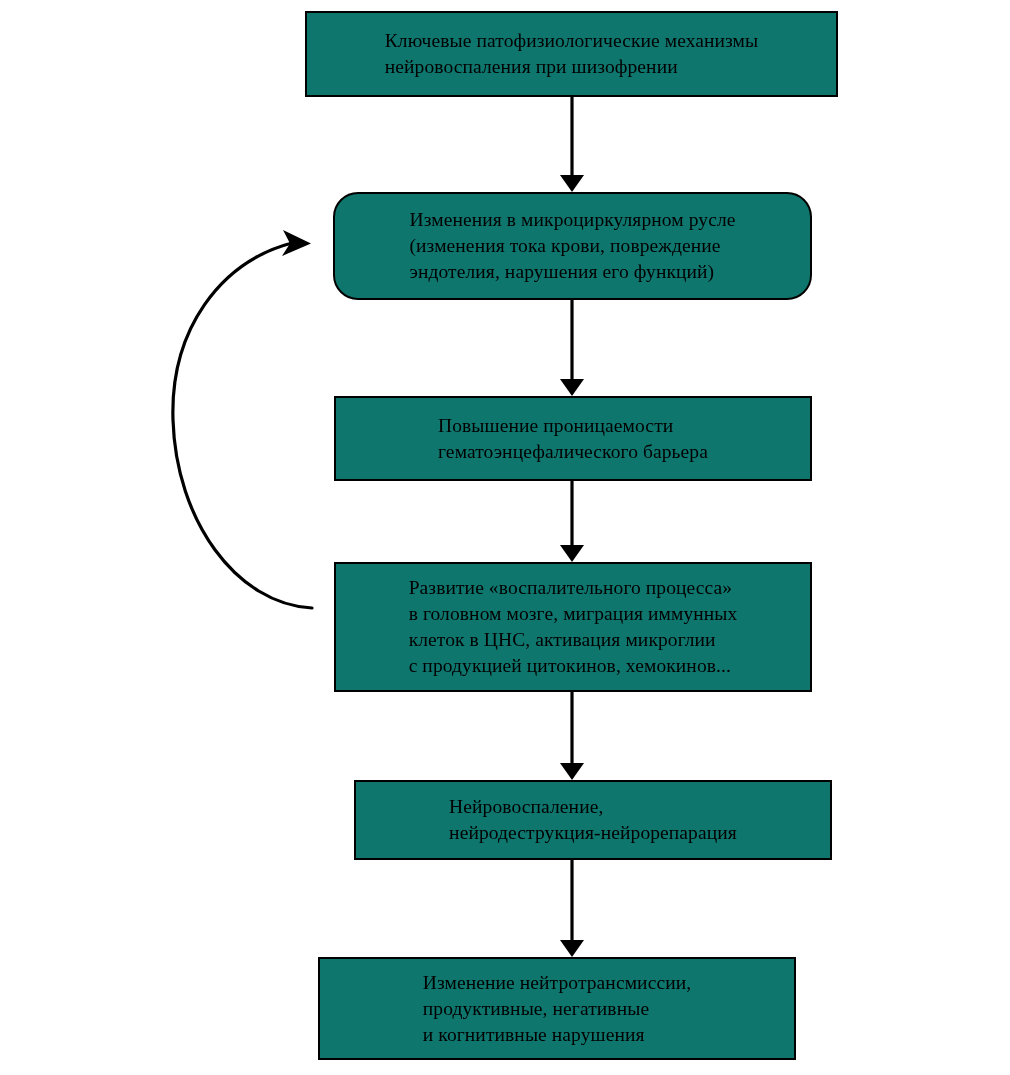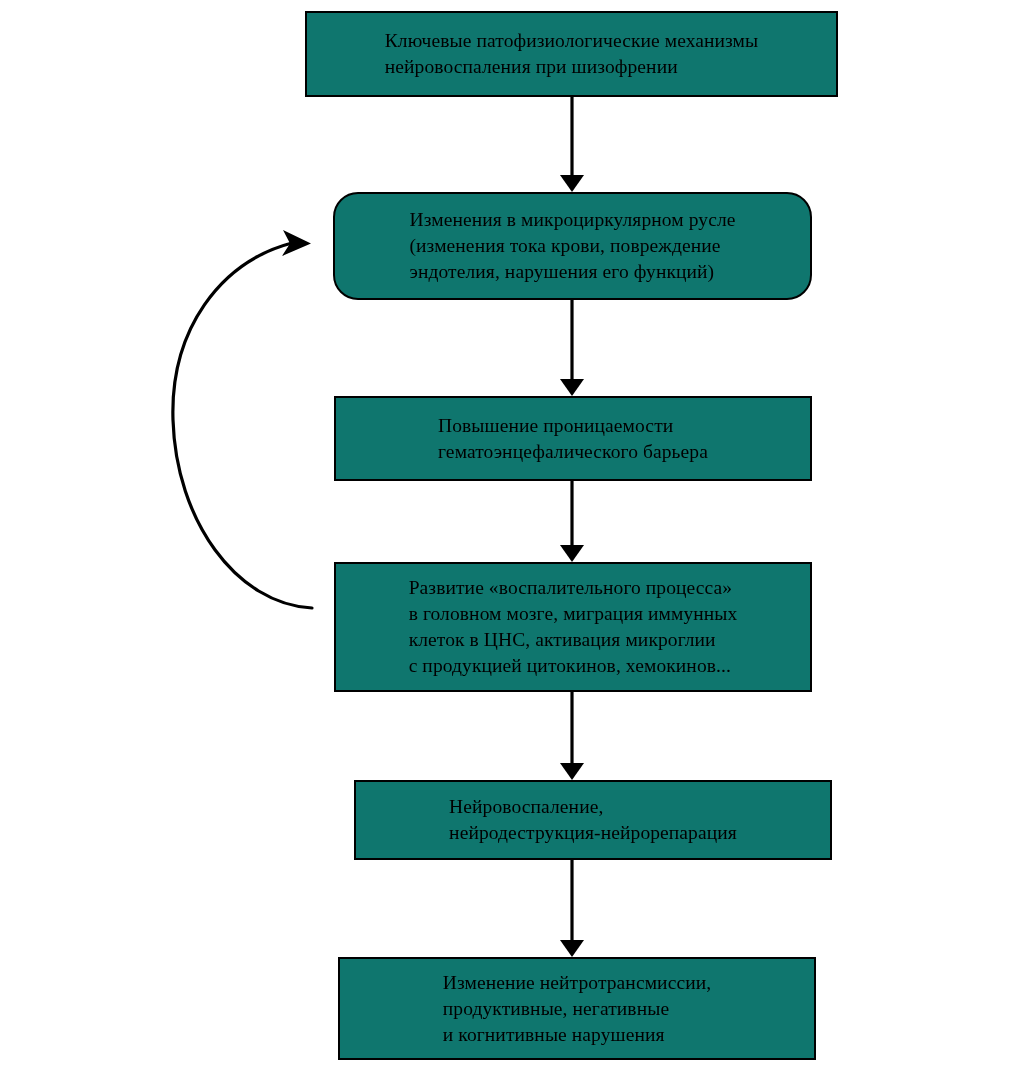--- a/index.html
+++ b/index.html
@@ -111,19 +111,19 @@
   <div class="node" style="left:334px; top:396px; width:478px; height:85px;">
     <div class="node-text">Повышение проницаемости
 гематоэнцефалического барьера</div>
   </div>
 
   <div class="node" style="left:334px; top:780px; width:478px; height:80px;margin-left:20px;">
     <div class="node-text">Нейровоспаление,
 нейродеструкция-нейрорепарация</div>
   </div>
 
-  <div class="node" style="left:338px; top:957px; width:478px; height:103px;">
+  <div class="node" style="left:318px; top:957px; width:478px; height:103px;">
     <div class="node-text">Изменение нейтротрансмиссии,
 продуктивные, негативные
 и когнитивные нарушения</div>
   </div>
 
 </div>
 
 </body></html>

